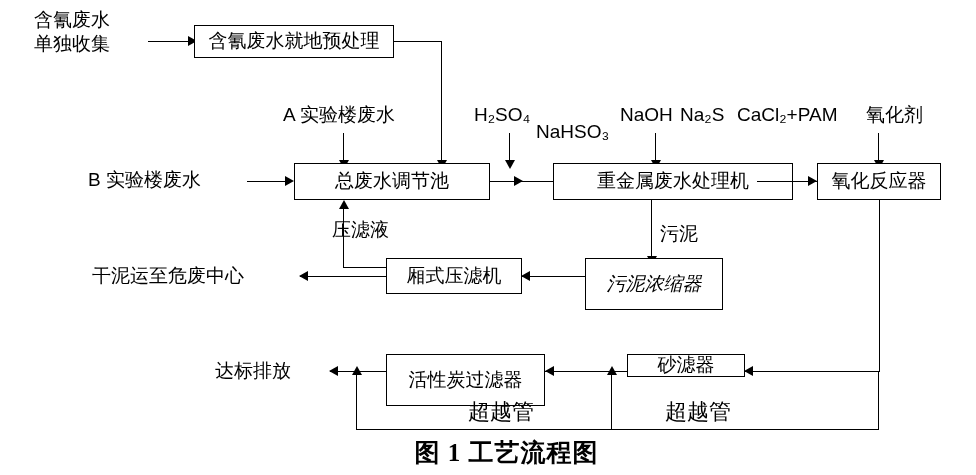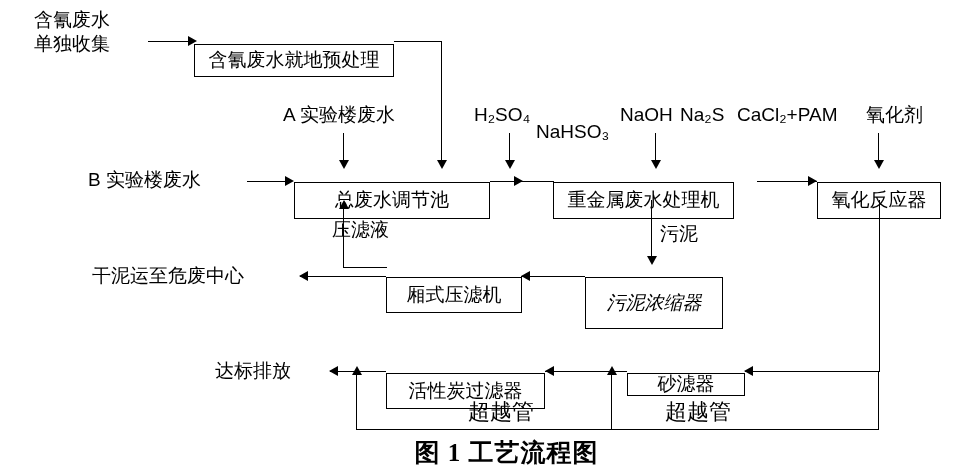--- a/index.html
+++ b/index.html
@@ -21,21 +21,20 @@
     position: absolute;
     border: 1px solid #000000;
     background: #ffffff;
     display: flex;
     align-items: center;
     justify-content: center;
     font-size: 19px;
     line-height: 1.1;
     white-space: nowrap;
     box-sizing: border-box;
-    margin-top: 19px;
   }
   .lbl {
     position: absolute;
     font-size: 19px;
     line-height: 1.25;
     white-space: nowrap;
     background: transparent;
   }
   .lbl.small {
     font-size: 22px;
@@ -131,21 +130,21 @@
 
   <div class="lbl" style="left:88px; top:168px;">B 实验楼废水</div>
   <div class="hline" style="left:247px; top:181px; width:42px;"></div>
   <div class="arrow right" style="left:285px; top:176px;"></div>
 
   <div class="box" style="left:294px; top:163px; width:196px; height:37px;">总废水调节池</div>
 
   <div class="hline" style="left:490px; top:181px; width:64px;"></div>
   <div class="arrow right" style="left:514px; top:176px;"></div>
 
-  <div class="box" style="left:553px; top:163px; width:181px; height:37px;">重金属废水处理机</div>
+  <div class="box" style="left:553px; top:163px; width:240px; height:37px;">重金属废水处理机</div>
 
   <div class="hline" style="left:757px; top:181px; width:60px;"></div>
   <div class="arrow right" style="left:808px; top:176px;"></div>
 
   <div class="box" style="left:817px; top:163px; width:124px; height:37px;">氧化反应器</div>
 
   <div class="lbl" style="left:660px; top:222px;">污泥</div>
   <div class="vline" style="left:651px; top:200px; height:60px;"></div>
   <div class="arrow down" style="left:647px; top:256px;"></div>
 
@@ -167,21 +166,21 @@
 
   <div class="vline" style="left:879px; top:200px; height:172px;"></div>
   <div class="hline" style="left:745px; top:371px; width:134px;"></div>
   <div class="arrow left" style="left:744px; top:366px;"></div>
 
   <div class="box" style="left:627px; top:354px; width:118px; height:23px;">砂滤器</div>
 
   <div class="hline" style="left:545px; top:371px; width:82px;"></div>
   <div class="arrow left" style="left:545px; top:366px;"></div>
 
-  <div class="box" style="left:386px; top:354px; width:159px; height:36px;">活性炭过滤器</div>
+  <div class="box" style="left:386px; top:354px; width:159px; height:52px;">活性炭过滤器</div>
 
   <div class="hline" style="left:330px; top:371px; width:56px;"></div>
   <div class="arrow left" style="left:329px; top:366px;"></div>
   <div class="lbl" style="left:215px; top:359px;">达标排放</div>
 
   <div class="lbl small" style="left:468px; top:398px;">超越管</div>
   <div class="lbl small" style="left:665px; top:398px;">超越管</div>
 
   <div class="hline" style="left:356px; top:429px; width:523px;"></div>
 

